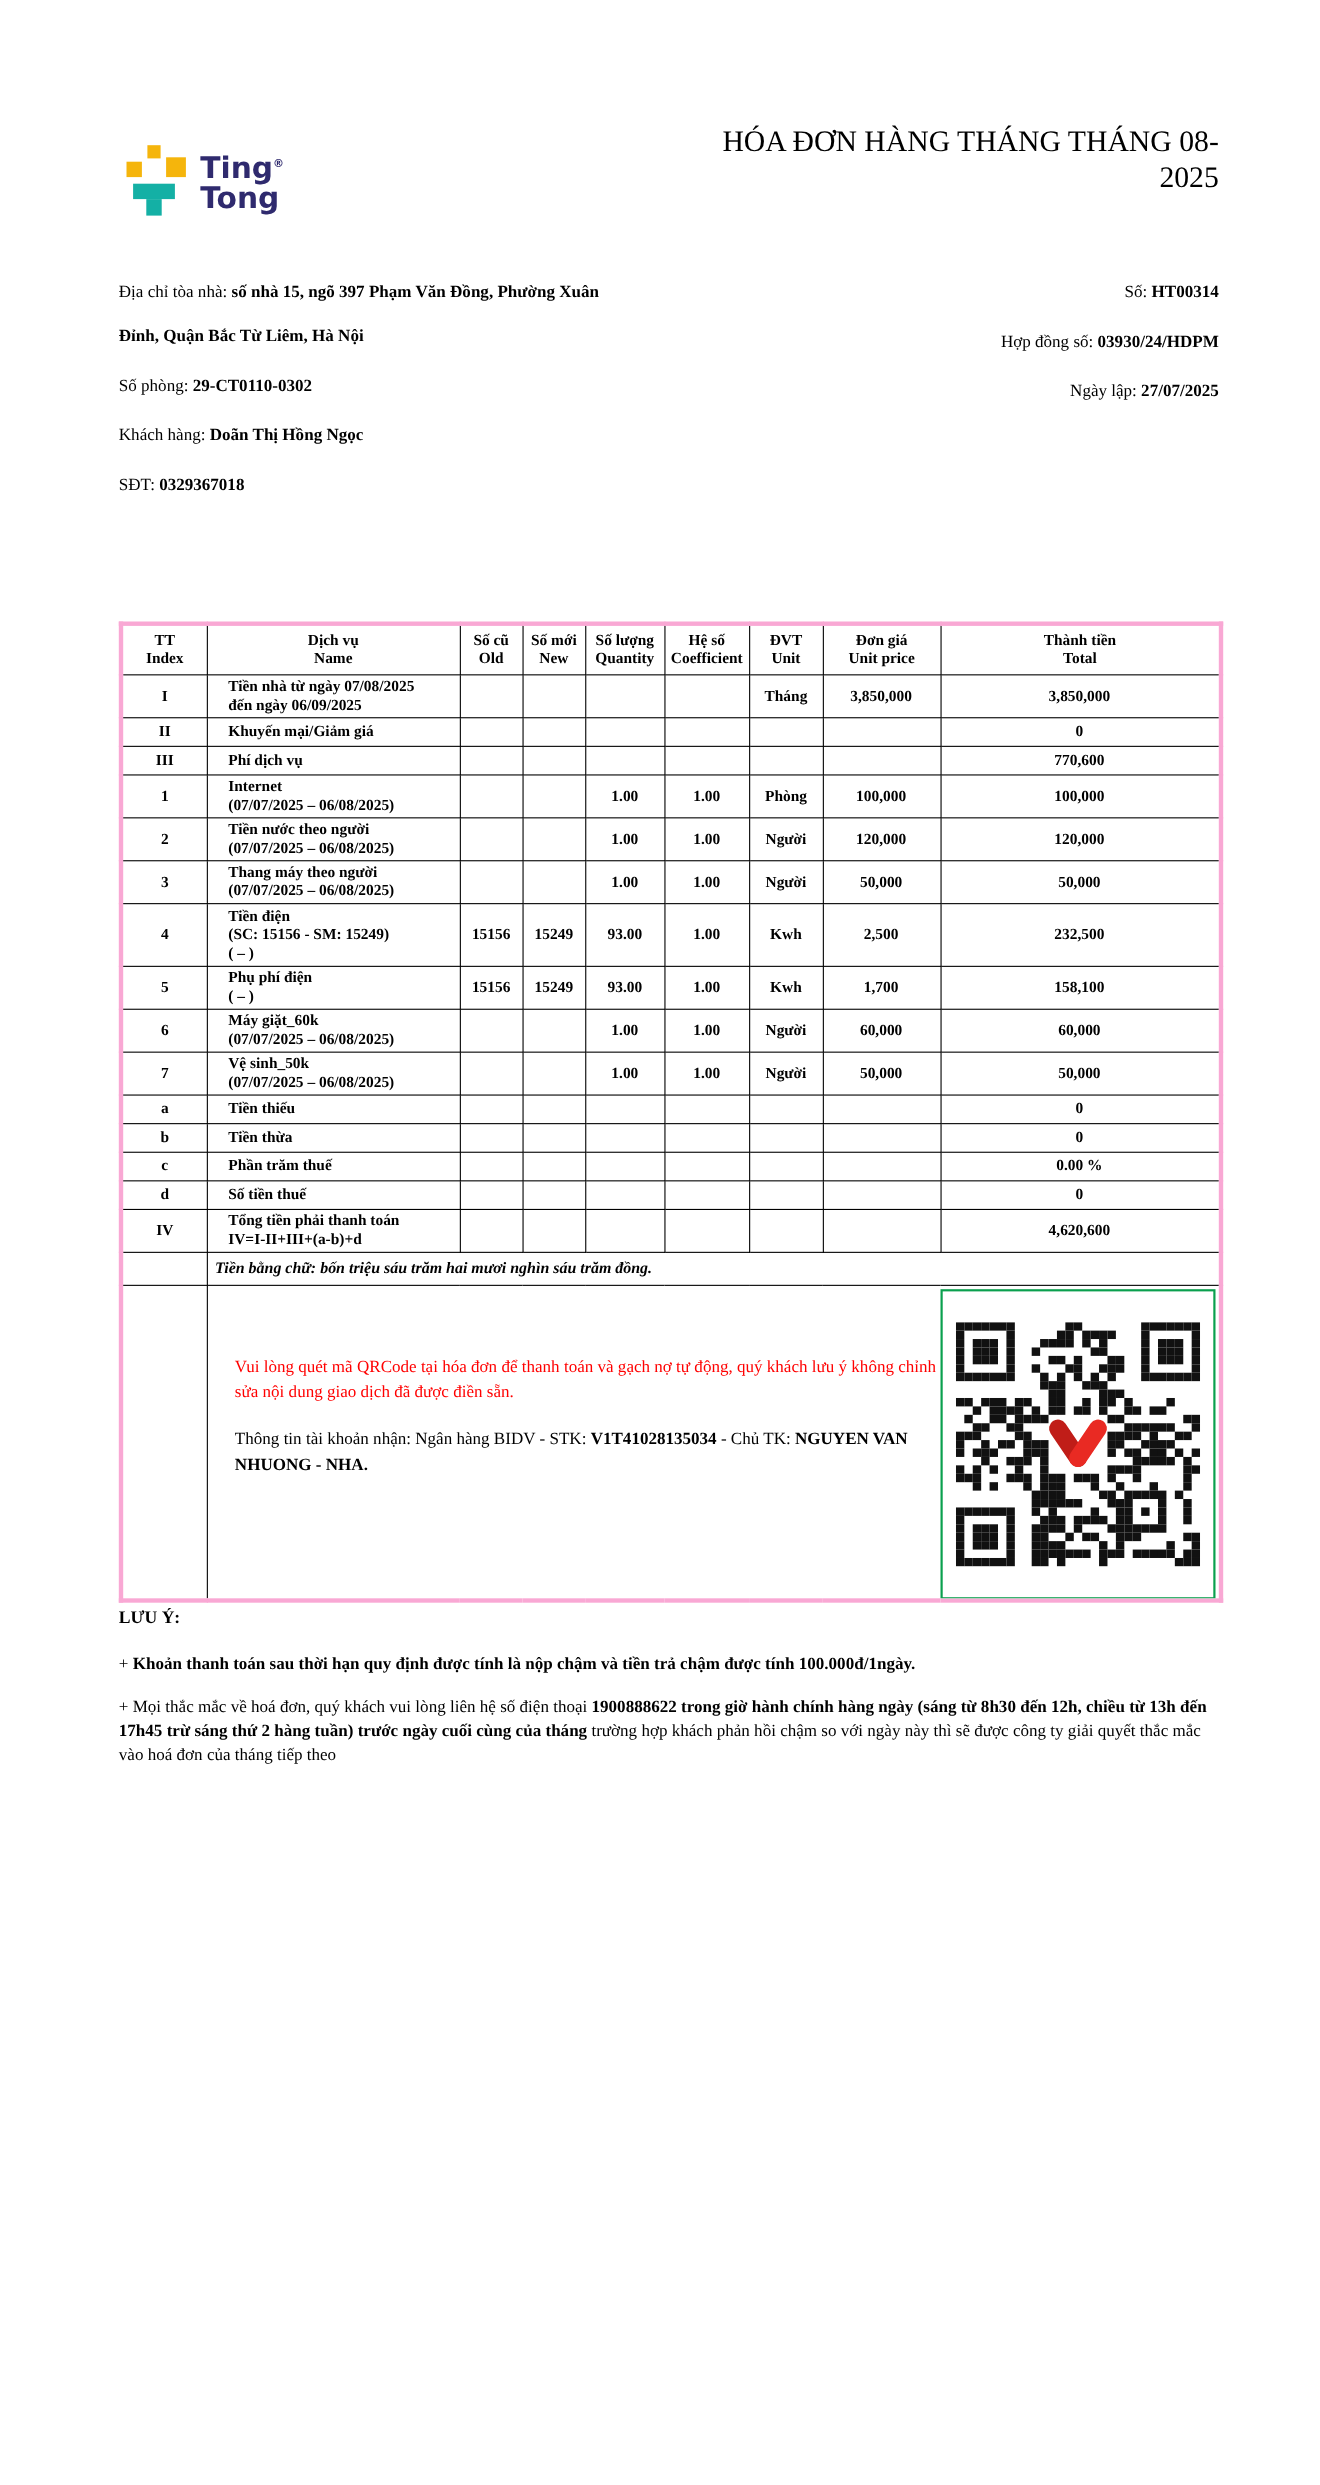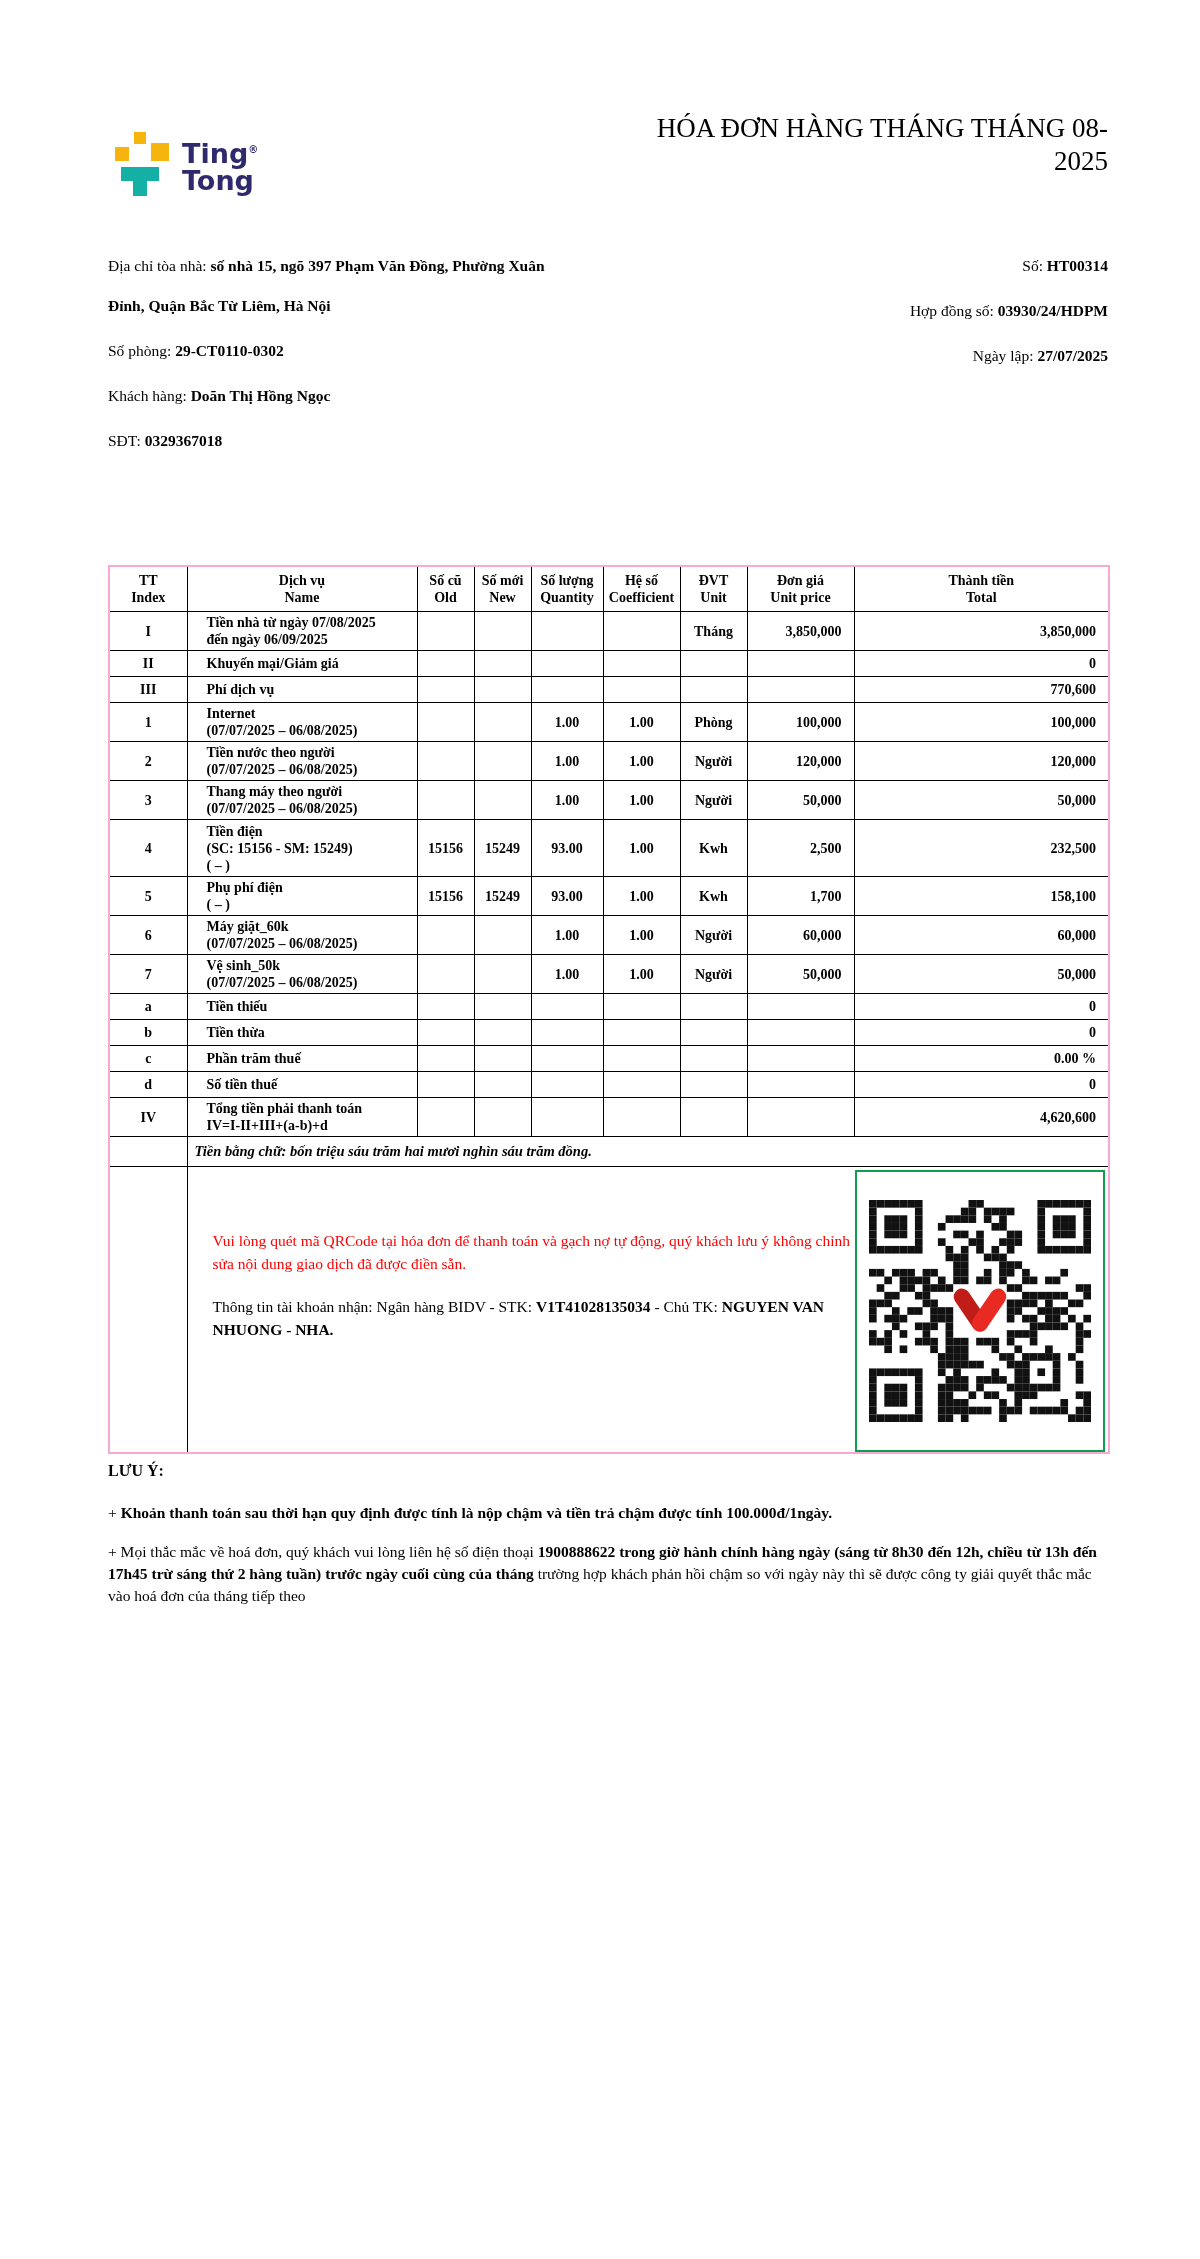--- a/index.html
+++ b/index.html
@@ -22,27 +22,27 @@
 
   
   .info-left{position:absolute;left:108px;top:246px;width:462px;font-size:15.5px;line-height:40px;}
   .info-right{position:absolute;right:92px;top:246px;width:480px;text-align:right;font-size:15.5px;line-height:40px;}
   .info-left p,.info-right p{margin:0 0 5px 0;}
   .b{font-weight:bold;}
   .it{font-style:italic;}
 
   
   table.charges{position:absolute;left:108px;top:565px;width:1000px;border-collapse:collapse;
-                border:2px solid #f9a8d4;table-layout:fixed;font-size:14px;}
+                border:4px solid #f9a8d4;table-layout:fixed;font-size:14px;}
   .charges th,.charges td{border:1px solid #000;padding:2px 4px;vertical-align:middle;overflow:hidden;}
   .charges thead th{font-weight:bold;text-align:center;height:40px;line-height:17px;padding:2px;}
   .charges td{font-weight:bold;line-height:17px;}
   .charges tr.r1{height:26px;} .charges tr.r2{height:39px;} .charges tr.r3{height:57px;}
   .charges td.a-c{text-align:center;}
-  .charges td.a-r{text-align:right;padding-right:12px;padding-left:11px;}
+  .charges td.a-r{text-align:center;padding-right:12px;padding-left:11px;}
   .charges td.a-l{text-align:left;padding-left:19px;}
   tr.words-row{height:30px;}
   td.words-cell{padding-left:7px;font-size:14.5px;}
   tr.qr-row{height:286px;}
   td.qr-cell{position:relative;padding:0;}
   .pay-text{position:absolute;left:25px;top:62px;width:645px;font-size:15.5px;line-height:23px;font-weight:normal;}
   .red-note{color:#FF0000;margin:0 0 20px 0;}
   .acct{margin:0;}
   .qr-box{position:absolute;top:3px;right:3px;width:246px;height:278px;border:2px solid #0AA04E;
           background:#fff;display:flex;align-items:center;justify-content:center;}

